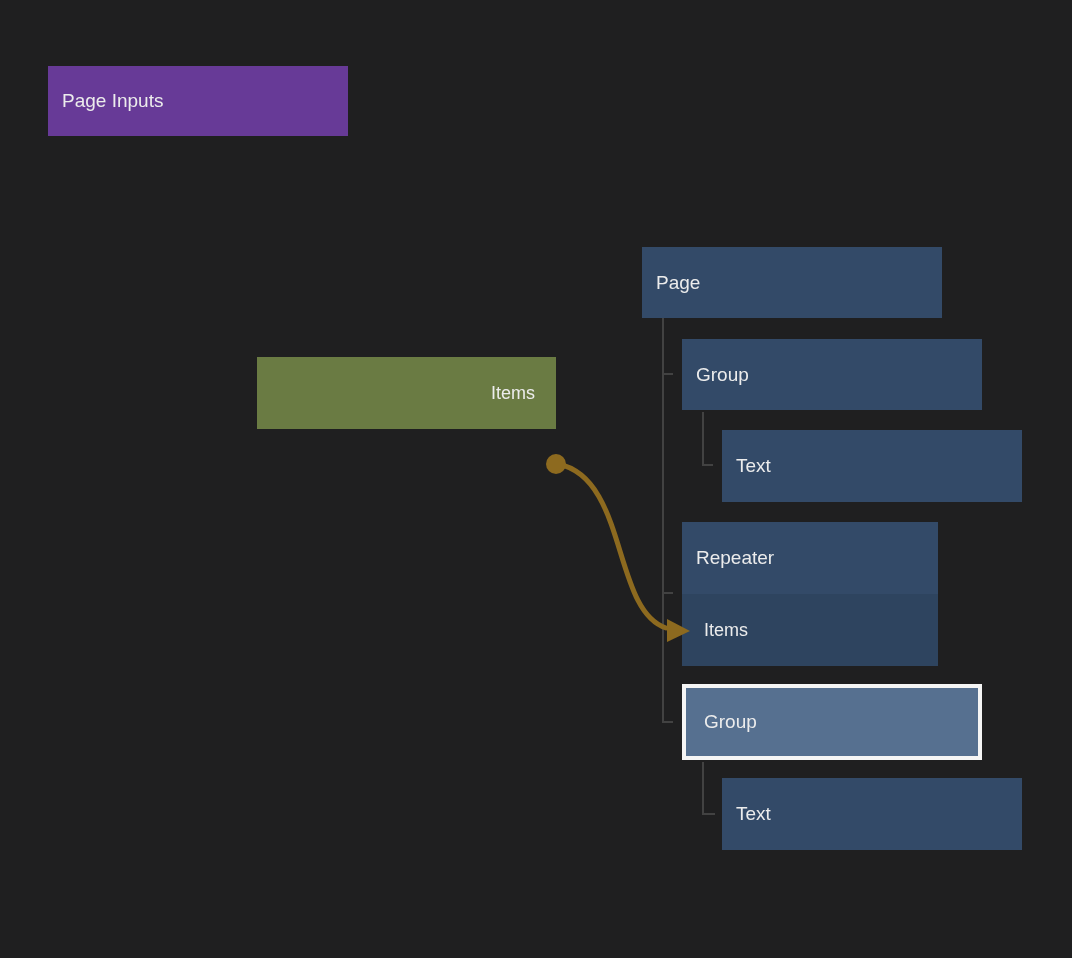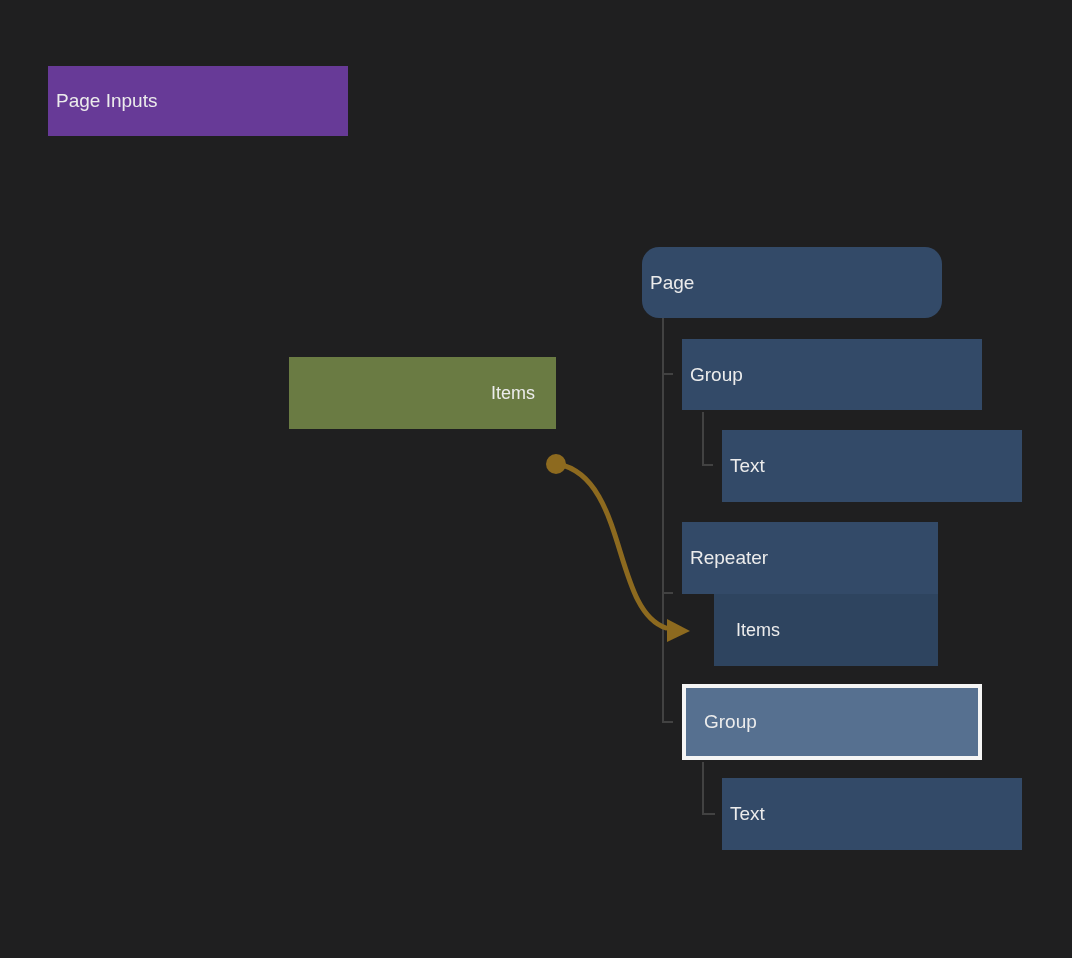--- a/index.html
+++ b/index.html
@@ -11,41 +11,40 @@
   }
   #canvas { position: absolute; inset: 0; width: 1072px; height: 958px; }
 
   .node {
     position: absolute;
     color: var(--text, #ececec);
     font-size: 19px;
   }
   .node .hdr {
     display: flex; align-items: center;
-    padding-left: 8px; box-sizing: border-box;
+    padding-left: 14px; box-sizing: border-box;
     height: 100%;
   }
   .two-row .hdr { height: 72px; }
   .node .body-row {
     display: flex; align-items: center;
     height: 72px; box-sizing: border-box;
     font-size: 18px;
-    margin-left: 32px;
   }
 
   
   #node-page-inputs { left: 48px; top: 66px; width: 300px; height: 70px;
     background: var(--purple-node, #673a97); }
 
   #node-static-array { left: 257px; top: 357px; width: 299px; }
   #node-static-array .hdr { height: 73px; background: var(--green-header, #71824a); }
   #node-static-array .body-row { background: var(--green-body, #6a7b43);
     justify-content: flex-end; padding-right: 21px; }
 
-  #node-page    { left: 642px; top: 247px; width: 300px; height: 71px; background: var(--blue-node, #334a68); border-radius: 17px; }
+  #node-page    { left: 642px; top: 247px; width: 300px; height: 71px; background: var(--blue-node, #334a68); }
   #node-group-1 { left: 682px; top: 339px; width: 300px; height: 71px; background: var(--blue-node, #334a68); }
   #node-text-1  { left: 722px; top: 430px; width: 300px; height: 72px; background: var(--blue-node, #334a68); }
 
   #node-repeater { left: 682px; top: 522px; width: 256px; }
   #node-repeater .hdr { background: var(--blue-node, #334a68); }
   #node-repeater .body-row { background: var(--blue-node-body, #2e445f); padding-left: 22px; }
 
   #node-group-2 { left: 682px; top: 684px; width: 300px; height: 76px;
     background: var(--selected-node-fill, #567090);
     border: 4px solid var(--selection-border, #f5f5f5);

